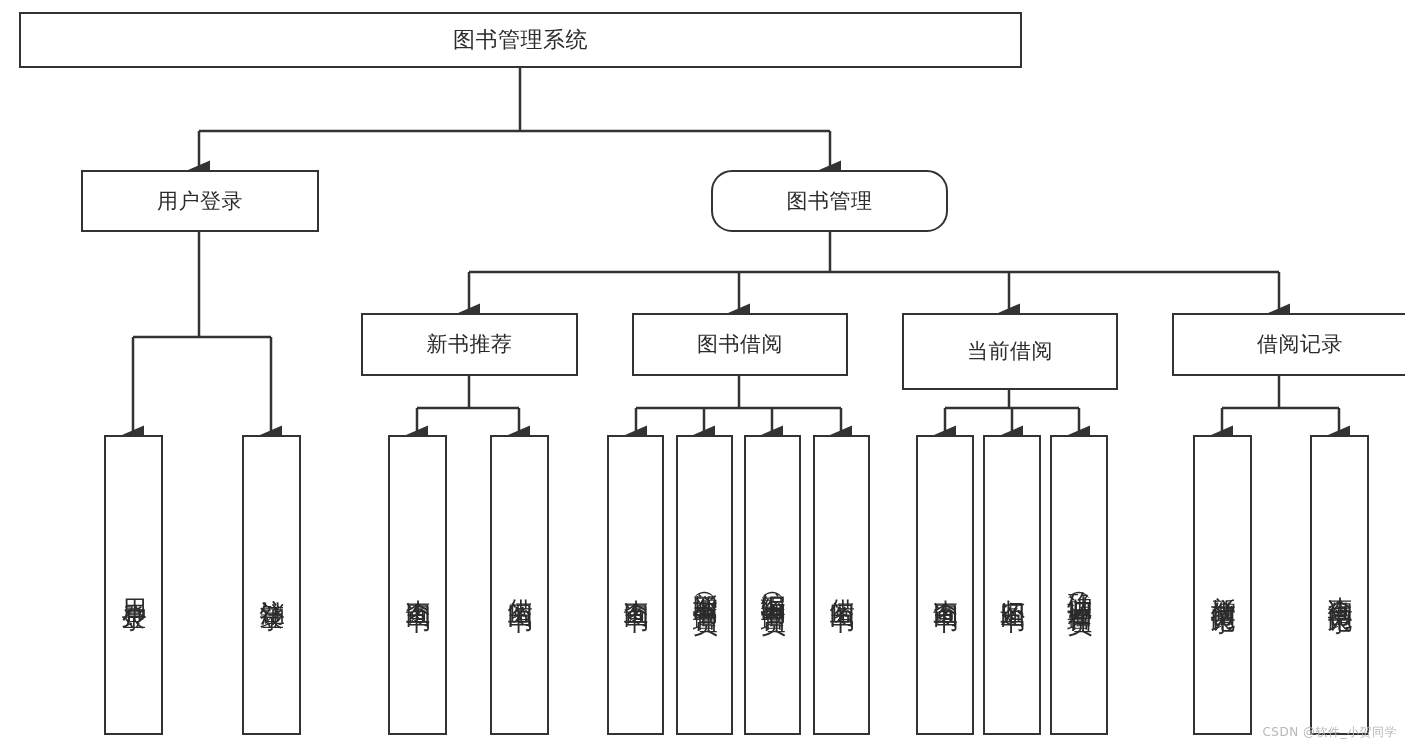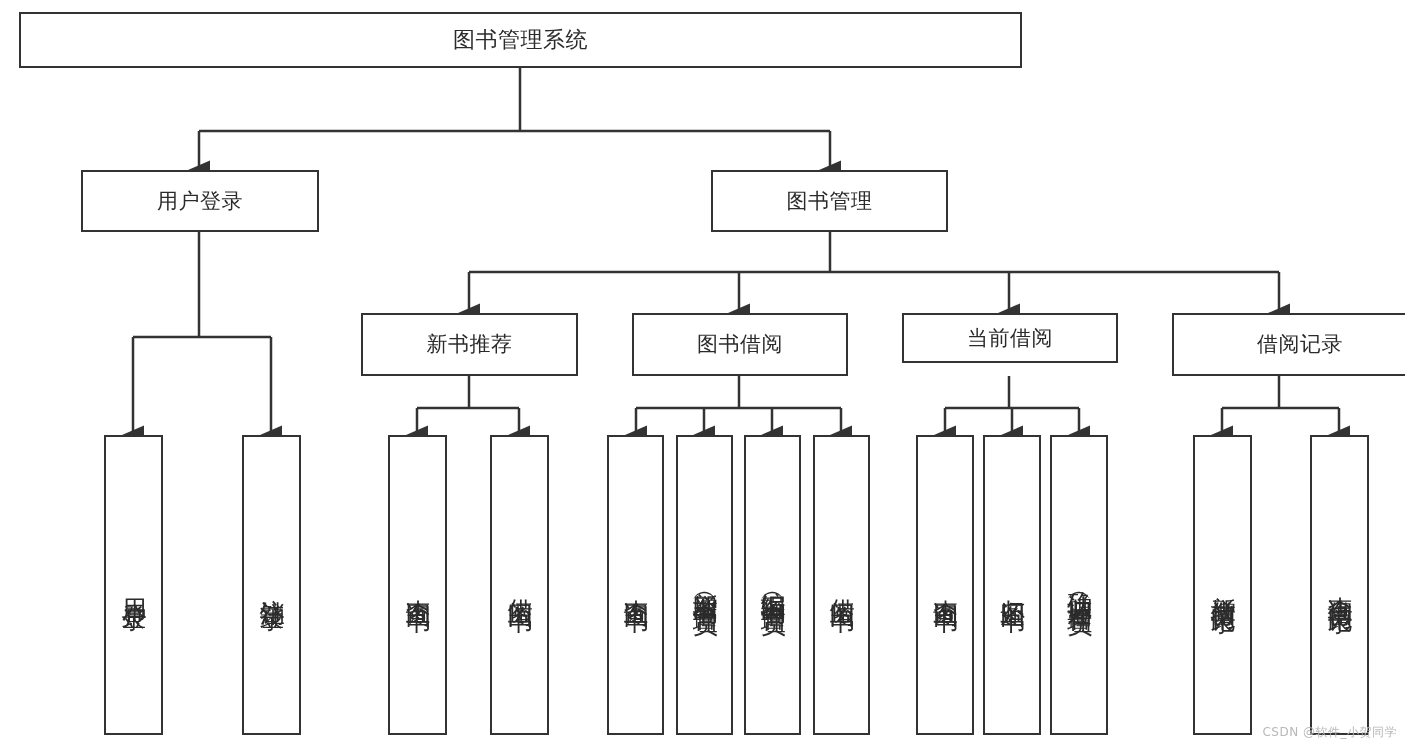--- a/index.html
+++ b/index.html
@@ -149,33 +149,33 @@
   </svg>
 
   <div class="node horizontal root" style="left:19px; top:12px; width:1003px; height:56px;">
     <span class="node-label">图书管理系统</span>
   </div>
 
   <div class="node horizontal" style="left:81px; top:170px; width:238px; height:62px;">
     <span class="node-label">用户登录</span>
   </div>
 
-  <div class="node horizontal" style="left:711px; top:170px; width:237px; height:62px;">
+  <div class="node horizontal" style="left:711px; top:170px; width:237px; height:62px;border-radius:21px;">
     <span class="node-label">图书管理</span>
   </div>
 
   <div class="node horizontal" style="left:632px; top:313px; width:216px; height:63px;">
     <span class="node-label">图书借阅</span>
   </div>
 
   <div class="node horizontal" style="left:361px; top:313px; width:217px; height:63px;">
     <span class="node-label">新书推荐</span>
   </div>
 
-  <div class="node horizontal" style="left:902px; top:313px; width:216px; height:50px;font-family:Liberation Serif, serif;">
+  <div class="node horizontal" style="left:902px; top:313px; width:216px; height:77px;font-family:Liberation Serif, serif;">
     <span class="node-label">当前借阅</span>
   </div>
 
   <div class="node horizontal" style="left:1172px; top:313px; width:256px; height:63px;">
     <span class="node-label">借阅记录</span>
   </div>
 
   <div class="node leaf" style="left:104px; top:435px; width:59px; height:300px;">
     <span class="node-label">用户登录</span>
   </div>

